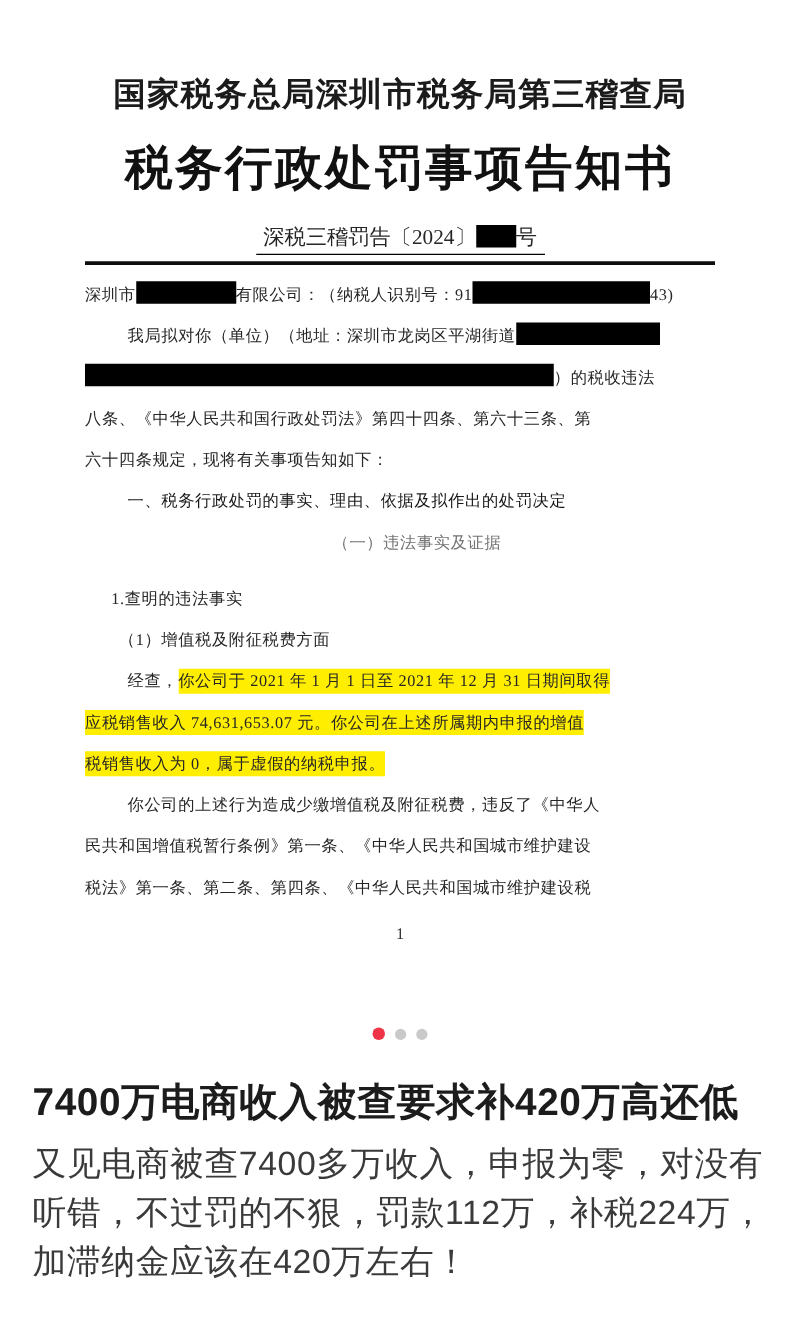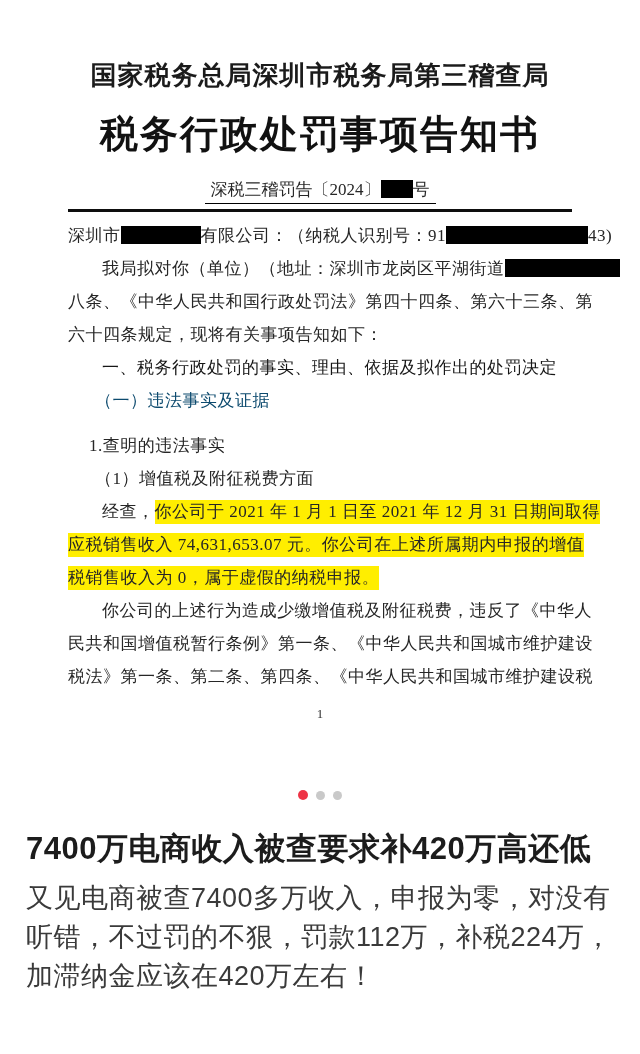--- a/index.html
+++ b/index.html
@@ -50,33 +50,33 @@
   }
   .doc-rule{
     width:504px;
     height:3px;
     background:#0e0e0e;
     margin:5px auto 0 auto;
   }
   .doc-body{
     width:504px;
     margin:7px auto 0 auto;
-    font-size:17px;
+    font-size:13px;
   }
   .doc-line{
     height:33px;
     line-height:33px;
     white-space:nowrap;
     letter-spacing:0.5px;
   }
   .doc-line.indent{padding-left:34px;}
   .doc-line.indent-sm{padding-left:27px;}
   .doc-line.indent-xs{padding-left:21px;margin-top:12px;}
   .doc-line.heading{font-weight:normal;color:#161616;}
-  .doc-line.kai{color:#0c4a6e;}
+  .doc-line.kai{color:#737373;text-align:center;}
   .redact{
     display:inline-block;
     background:var(--redact);
     height:18px;
     vertical-align:-3px;
   }
   .hl{
     background:var(--hl);
     padding:2px 0 3px 0;
   }
@@ -129,20 +129,21 @@
 <div class="doc">
   <div class="doc-agency">国家税务总局深圳市税务局第三稽查局</div>
   <div class="doc-title">税务行政处罚事项告知书</div>
   <div class="doc-number">
     <span class="inner"><span>深税三稽罚告〔2024〕</span><span class="redact" style="width: 32px;"></span><span>号</span></span>
   </div>
   <div class="doc-rule"></div>
   <div class="doc-body">
       <div class="doc-line"><span>深圳市</span><span class="redact" style="width: 80px;"></span><span>有限公司：（纳税人识别号：91</span><span class="redact" style="width: 142px;"></span><span>43)</span></div>
       <div class="doc-line indent"><span>我局拟对你（单位）（地址：深圳市龙岗区平湖街道</span><span class="redact" style="width: 115px;"></span></div>
+      <div class="doc-line"><span class="redact" style="width: 375px;"></span><span>）的税收违法</span></div>
       <div class="doc-line"><span>八条、《中华人民共和国行政处罚法》第四十四条、第六十三条、第</span></div>
       <div class="doc-line"><span>六十四条规定，现将有关事项告知如下：</span></div>
       <div class="doc-line heading indent"><span>一、税务行政处罚的事实、理由、依据及拟作出的处罚决定</span></div>
       <div class="doc-line kai indent-sm"><span>（一）违法事实及证据</span></div>
       <div class="doc-line indent-xs"><span>1.查明的违法事实</span></div>
       <div class="doc-line indent-sm"><span>（1）增值税及附征税费方面</span></div>
       <div class="doc-line indent"><span>经查，</span><span class="hl">你公司于 2021 年 1 月 1 日至 2021 年 12 月 31 日期间取得</span></div>
       <div class="doc-line"><span class="hl">应税销售收入 74,631,653.07 元。你公司在上述所属期内申报的增值</span></div>
       <div class="doc-line"><span class="hl">税销售收入为 0，属于虚假的纳税申报。</span></div>
       <div class="doc-line indent"><span>你公司的上述行为造成少缴增值税及附征税费，违反了《中华人</span></div>

